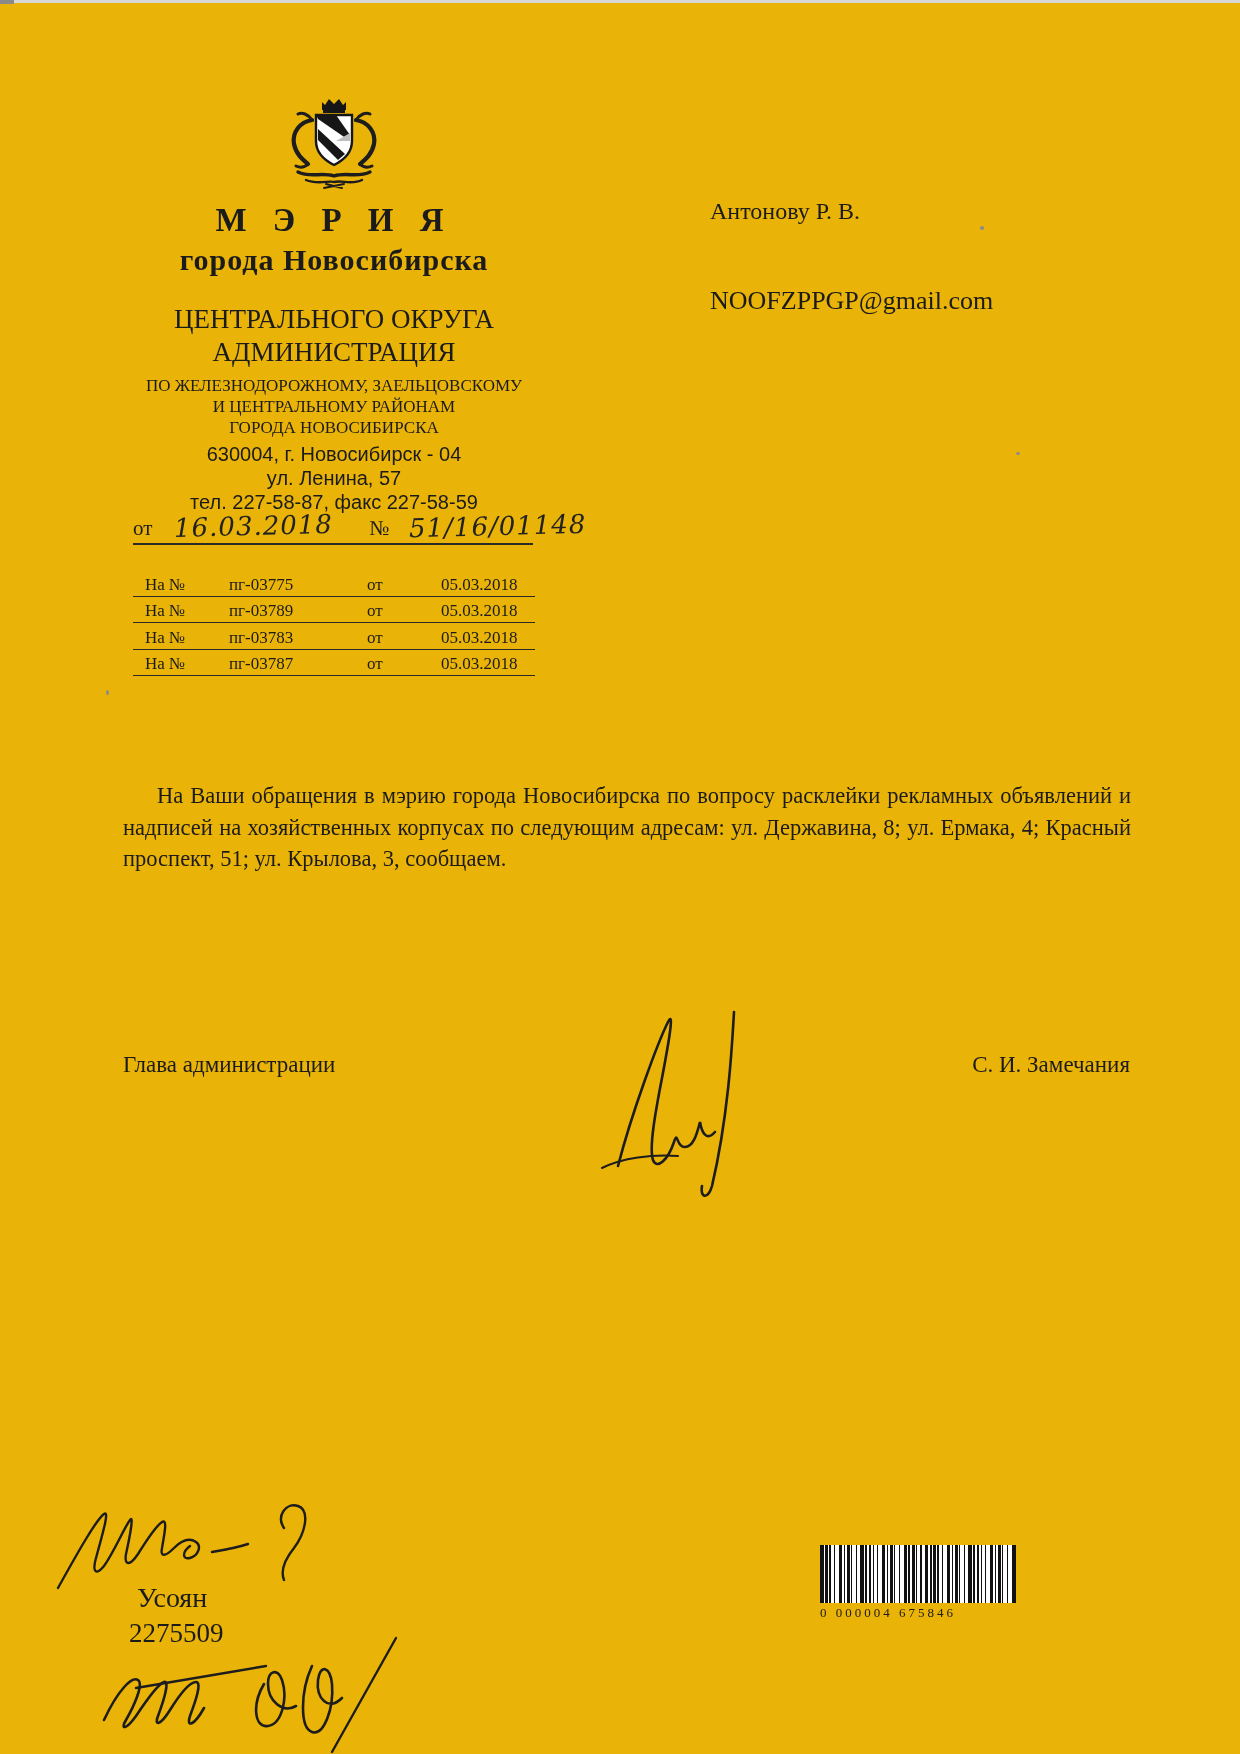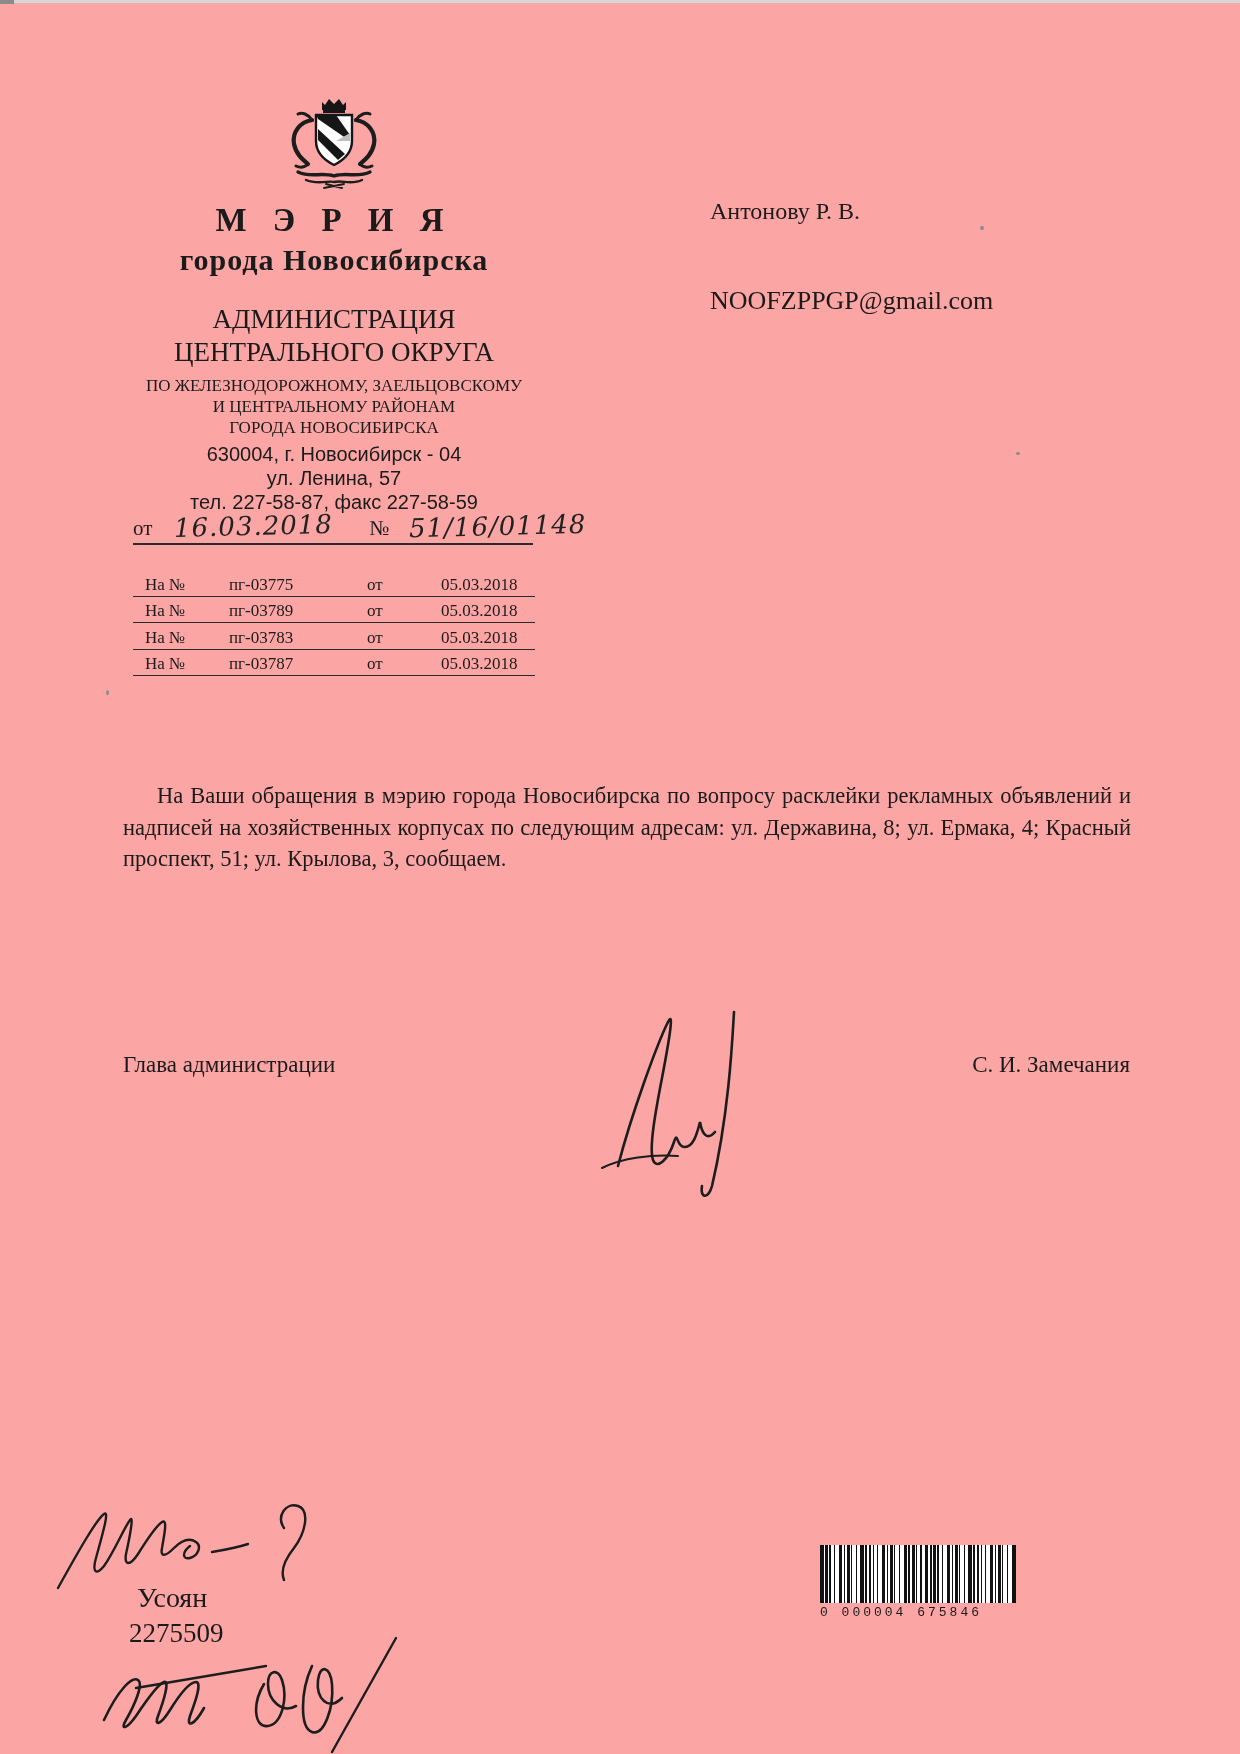--- a/index.html
+++ b/index.html
@@ -1,19 +1,19 @@
 <!DOCTYPE html>
 <html><head>
 <meta charset="utf-8">
 <style>
   * { margin:0; padding:0; box-sizing:border-box; }
   html,body { background:#e9e9e9; }
   .page {
     position:relative; width:1240px; height:1754px; margin:0 auto;
-    background:#fca5a5; overflow:hidden; color:#1b1b1b;
+    background:#eab308; overflow:hidden; color:#1b1b1b;
     font-family:"Liberation Serif", serif;
   }
   .scan-edge { position:absolute; top:0; left:0; width:100%; height:3px; background:#d7d7d7; }
   .scan-corner { position:absolute; top:0; left:0; width:14px; height:4px; background:#8a8a8a; }
   .speck { position:absolute; background:#8b8b8b; border-radius:50%; }
 
   
   .lh { position:absolute; left:133px; top:96px; width:402px; text-align:center; }
   .emblem { display:block; margin:0 auto 10px auto; }
   .org1 { font-size:33px; font-weight:bold; letter-spacing:9px; margin-top:2px; }
@@ -75,21 +75,21 @@
     background:
       repeating-linear-gradient(90deg,
         #111 0px, #111 1.6px, #fff 1.6px, #fff 3.4px,
         #111 3.4px, #111 6.2px, #fff 6.2px, #fff 7.4px,
         #111 7.4px, #111 8.6px, #fff 8.6px, #fff 12px,
         #111 12px, #111 13.2px, #fff 13.2px, #fff 16.8px,
         #111 16.8px, #111 20px, #fff 20px, #fff 21.6px);
     border-left:2px solid #111; border-right:2px solid #111;
   }
   .barcode-text {
-    font-family:Liberation Mono, monospace; font-size:13px; letter-spacing:3px;
+    font-family:Liberation Serif, serif; font-size:13px; letter-spacing:3px;
     margin-top:2px; text-align:left; color:#1b1b1b; white-space:pre;
   }
   svg .ink { stroke:#1d1d1d; fill:none; stroke-linecap:round; }
 </style>
 </head>
 <body>
 
 <div class="page">
 
   <div class="scan-edge"></div>
@@ -116,22 +116,22 @@
       <path class="ink" stroke-width="3" d="M74,24 C78,18 84,16 88,18 M78,68 C82,72 86,72 90,70"></path>
 
       <path class="ink" stroke-width="3.4" d="M16,76 C28,82 40,76 52,80 C64,76 76,82 88,76"></path>
       <path class="ink" stroke-width="2.4" d="M24,84 C36,89 48,84 52,86 C60,84 70,89 80,84"></path>
 
       <path class="ink" stroke-width="2" d="M42,92 L62,88 M44,88 L60,92"></path>
     </svg>
     <div class="org1">М Э Р И Я</div>
     <div class="org2">города Новосибирска</div>
     <div class="dept">
+      <div>ЦЕНТРАЛЬНОГО ОКРУГА</div>
       <div>АДМИНИСТРАЦИЯ</div>
-      <div>ЦЕНТРАЛЬНОГО ОКРУГА</div>
     </div>
     <div class="sub">
       <div>ПО ЖЕЛЕЗНОДОРОЖНОМУ, ЗАЕЛЬЦОВСКОМУ</div>
       <div>И ЦЕНТРАЛЬНОМУ РАЙОНАМ</div>
       <div>ГОРОДА НОВОСИБИРСКА</div>
     </div>
     <div class="addr">
       <div>630004, г. Новосибирск - 04</div>
       <div>ул. Ленина, 57</div>
       <div>тел. 227-58-87, факс 227-58-59</div>

